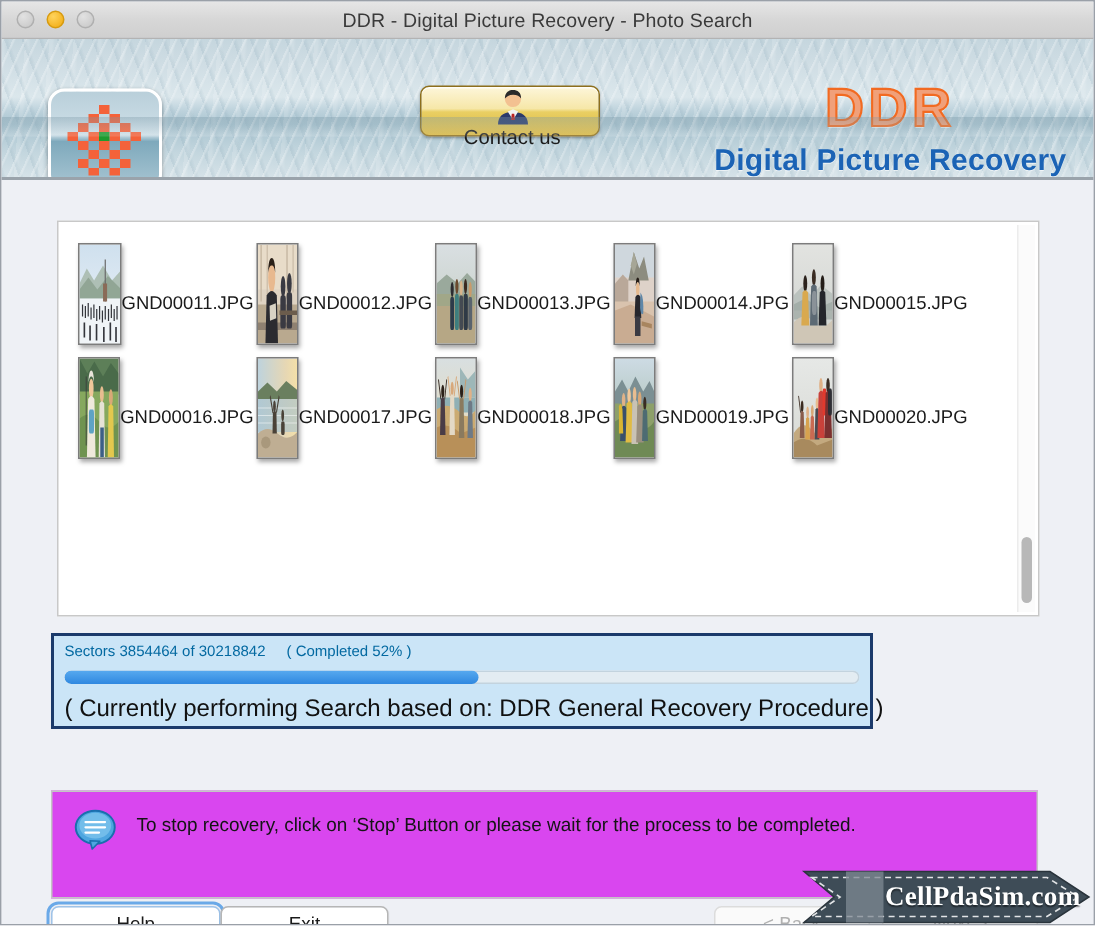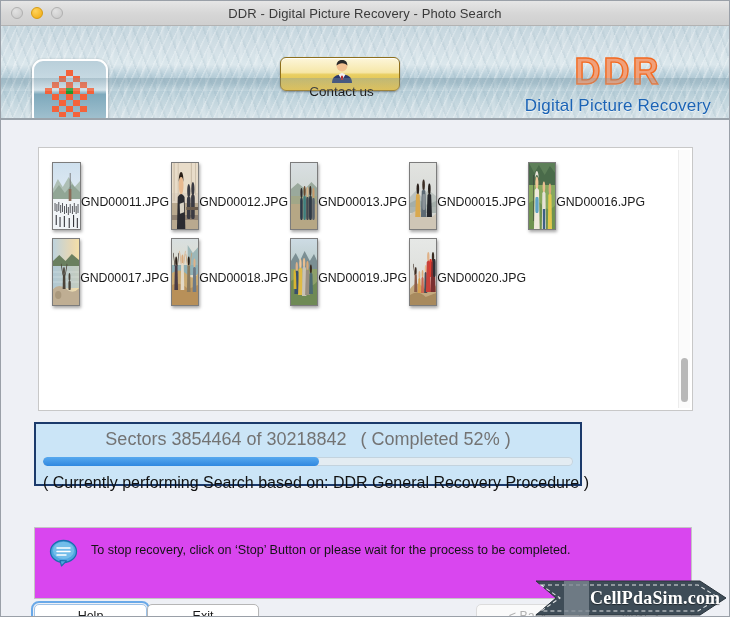--- a/index.html
+++ b/index.html
@@ -136,22 +136,22 @@
     font-size: 36px;
     font-weight: bold;
     letter-spacing: 3px;
     line-height: 36px;
     color: #f0a07a;
     -webkit-text-stroke: 1.4px #f26a21;
     text-shadow: 0 1px 0 rgba(255,255,255,.55);
   }
   .brand-sub {
     margin-top: 6px;
-    font-size: 17px;
-    font-weight: normal;
+    font-size: 20px;
+    font-weight: bold;
     color: #1b63b5;
     letter-spacing: .2px;
     text-shadow: 0 1px 0 rgba(255,255,255,.6);
   }
 
   
   .body-area {
     position: relative;
     height: 499px;
     background: #eef0f5;
@@ -218,24 +218,23 @@
   .progress-box {
     position: absolute;
     left: 33px; top: 302px;
     width: 548px; height: 64px;
     box-sizing: border-box;
     background: #cbe5f7;
     border: 2px solid #1b3a6b;
     padding: 5px 7px 0 7px;
   }
   .progress-line {
-    font-size: 18px;
-    color: #737373;
+    font-size: 10px;
+    color: #0369a1;
     white-space: nowrap;
-    text-align: center;
   }
   .progress-line .prog-pct { margin-left: 14px; }
   .progress-track {
     margin-top: 7px;
     height: 9px;
     width: 100%;
     background: #e3ecf2;
     border-radius: 5px;
     overflow: hidden;
     box-shadow: inset 0 0 0 1px #c3d3de;
@@ -488,20 +487,40 @@
       <ellipse cx="86" cy="30" rx="4" ry="5" fill="#c99a6a"></ellipse>
                   <rect x="81" y="35" width="10" height="22" rx="3" fill="#59636d"></rect>
     </g>
               </svg>
             </div>
             <div class="thumb-name">GND00013.JPG</div>
           </div>
           <div class="thumb-cell">
             <div class="thumb-img">
               <svg viewBox="0 0 100 66" preserveAspectRatio="none">
+    <rect width="100" height="66" fill="#ded2c9"></rect>
+    <rect width="100" height="22" fill="#cfd7dd"></rect>
+    <path d="M34 24 L48 5 L62 16 L74 8 L86 24 Z" fill="#8c8c7f"></path>
+    <path d="M48 5 L56 13 L48 20 L40 14Z" fill="#a6a697"></path>
+    <path d="M0 26 L20 20 L34 24 L34 40 L0 40Z" fill="#b9a899"></path>
+    <rect y="38" width="100" height="28" fill="#d9c3ae"></rect>
+    <path d="M0 44 L40 40 L100 48 L100 66 L0 66Z" fill="#c9ac92"></path>
+    <ellipse cx="58" cy="30" rx="4.5" ry="5" fill="#e5b98e"></ellipse>
+    <path d="M53 28c0-4 2-6 5-6s5 2 5 6c-1-2-3-3-5-3s-4 1-5 3z" fill="#241c16"></path>
+    <path d="M52 35 q7-3 13 0 l2 14 h-17z" fill="#26262c"></path>
+    <rect x="51" y="48" width="14" height="13" fill="#3a3a42"></rect>
+    <path d="M65 32 q9 3 7 14 q-6 2-8-4z" fill="#5f87a8"></path>
+    <rect x="68" y="52" width="26" height="3" fill="#a8855f" transform="rotate(4 80 53)"></rect>
+              </svg>
+            </div>
+            <div class="thumb-name">GND00014.JPG</div>
+          </div>
+          <div class="thumb-cell">
+            <div class="thumb-img">
+              <svg viewBox="0 0 100 66" preserveAspectRatio="none">
     <defs>
                   <linearGradient id="g5" x1="0" y1="0" x2="0" y2="1">
       <stop offset="0" stop-color="#e2e3e0"></stop>
                     <stop offset="1" stop-color="#cfd3cf"></stop>
                   </linearGradient>
                 </defs>
     <rect width="100" height="66" fill="url(#g5)"></rect>
     <path d="M0 34 L22 28 L46 34 L70 27 L100 33 L100 44 L0 44Z" fill="#b3bcb8" opacity=".8"></path>
     <path d="M0 40 L30 36 L66 42 L100 38 L100 50 L0 50Z" fill="#9aa59f" opacity=".7"></path>
     <path d="M0 52 Q28 44 52 52 Q76 58 100 50 L100 66 L0 66Z" fill="#cfc6b6"></path>

